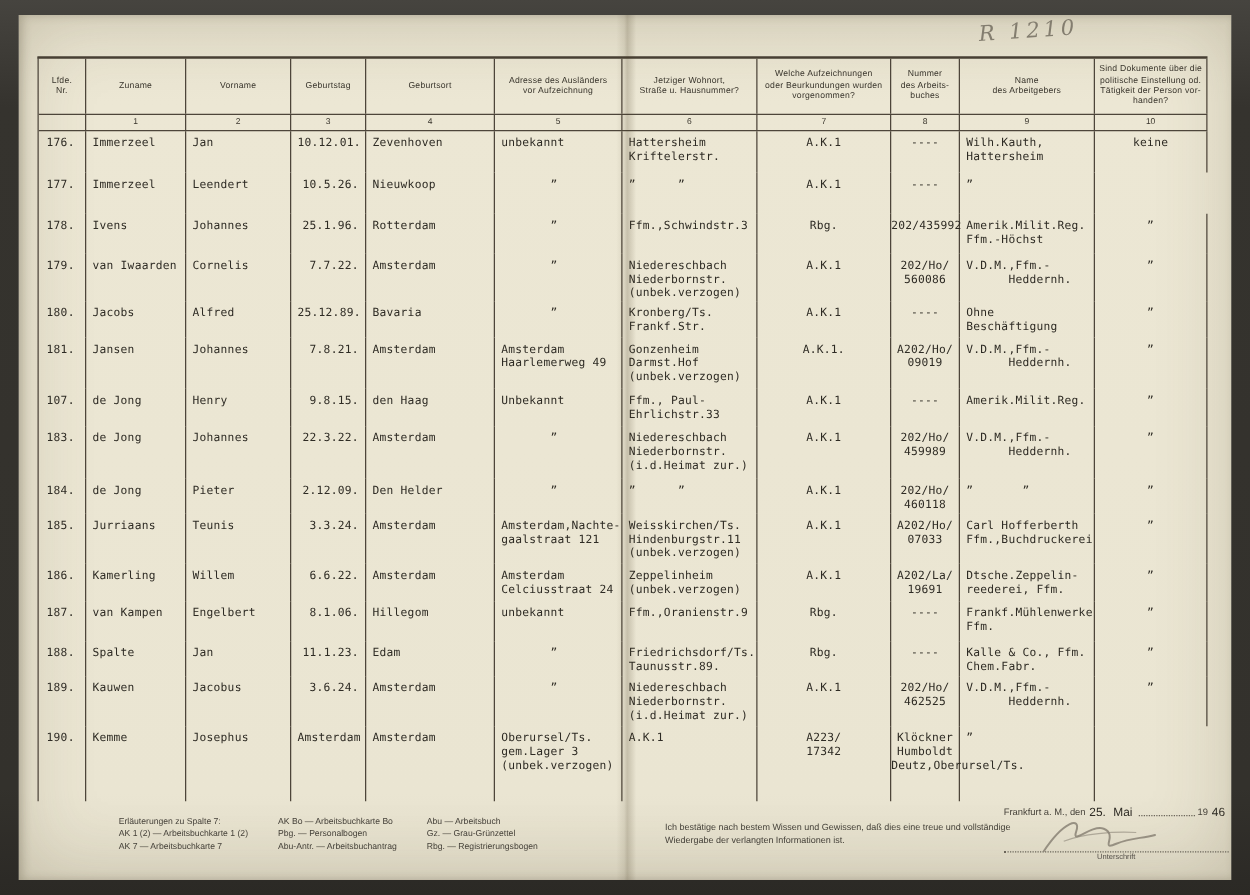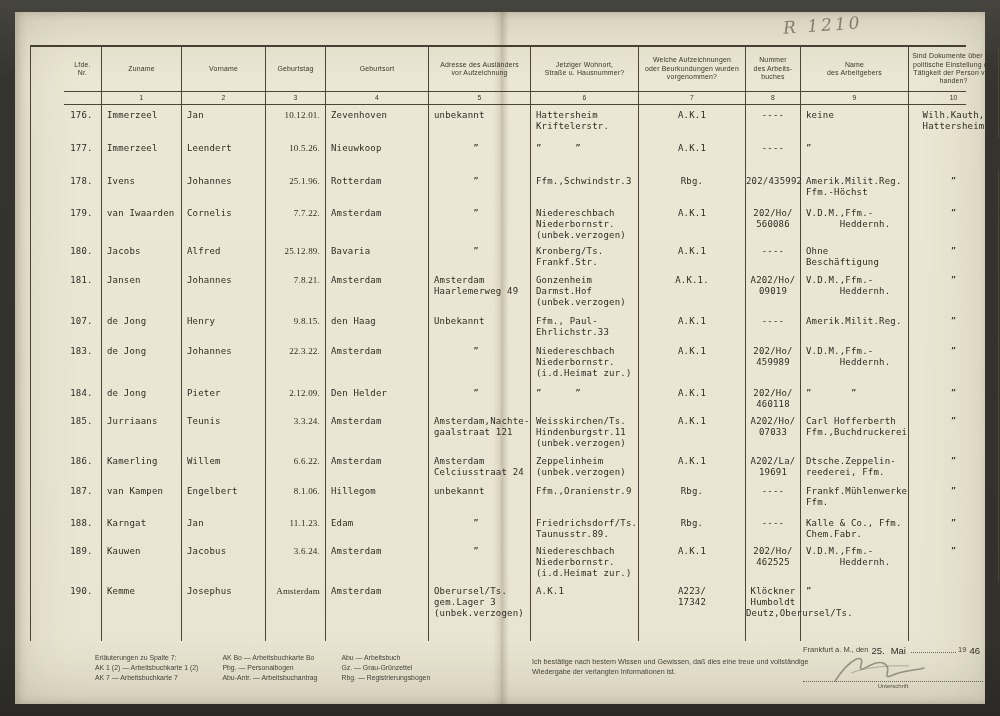--- a/index.html
+++ b/index.html
@@ -11,36 +11,36 @@
            background:linear-gradient(180deg,#e6e1ce 0%,#ece7d4 10%,#eae5d2 90%,#e2ddca 100%);
            box-shadow: inset 0 0 60px rgba(95,82,48,.22), inset 3px 0 8px rgba(60,50,30,.25); }
   .fold { position:absolute; left:478px; top:0; bottom:0; width:16px;
           background:linear-gradient(90deg, rgba(70,58,32,0) 0%, rgba(70,58,32,.10) 40%, rgba(70,58,32,.22) 55%, rgba(70,58,32,0) 100%); }
   .pencil-note { position:absolute; left:768px; top:3px; transform:rotate(-4deg);
                  font-family:"DejaVu Serif", serif; font-style:italic; font-size:17px;
                  letter-spacing:3px; color:#837d6f; }
 
   
   .rtable { position:absolute; left:15px; top:33px; width:936px;
-            border-top:2px solid #473f33; border-left:1px solid #4d453a;padding-left:33px; }
+            border-top:2px solid #473f33; border-left:1px solid #4d453a; }
   .cols { display:grid;
           grid-template-columns:38px 80px 84px 60px 103px 102px 108px 107px 55px 108px 90px; }
   .cols > div { border-right:1px solid #4d453a; }
   .thead { border-bottom:1px solid #4d453a; }
   .hcell { display:flex; align-items:center; justify-content:center; text-align:center;
            font-size:6.9px; line-height:8.4px; color:#39352c; padding:4px 2px;
            min-height:44px; white-space:pre-line; letter-spacing:.2px; }
   .tnums { border-bottom:1px solid #4d453a; }
   .ncell { text-align:center; font-size:6.8px; color:#39352c; padding:2px 0 3px; }
   .tbody .trow { border-bottom:none; }
   .trow > div { font-family:"DejaVu Sans Mono", monospace; font-size:9px; line-height:11px;
                 color:#2e2b24; padding:5px 2px 0 5px; white-space:pre-wrap;
                 overflow:visible; letter-spacing:.2px; }
   .trow > div:nth-child(1) { text-align:center; padding-left:0; }
-  .trow > div:nth-child(4) { text-align:right; padding-right:5px;font-family:Liberation Serif, serif; }
+  .trow > div:nth-child(4) { text-align:right; padding-right:5px; }
   .trow > div:nth-child(8),
   .trow > div:nth-child(9),
   .trow > div:nth-child(11) { text-align:center; padding-left:0; padding-right:0; }
   .tbody > .trow:nth-child(1){min-height:33px} .tbody > .trow:nth-child(2){min-height:33px}
   .tbody > .trow:nth-child(3){min-height:32px} .tbody > .trow:nth-child(4){min-height:38px}
   .tbody > .trow:nth-child(5){min-height:29px} .tbody > .trow:nth-child(6){min-height:41px}
   .tbody > .trow:nth-child(7){min-height:30px} .tbody > .trow:nth-child(8){min-height:42px}
   .tbody > .trow:nth-child(9){min-height:28px} .tbody > .trow:nth-child(10){min-height:40px}
   .tbody > .trow:nth-child(11){min-height:30px} .tbody > .trow:nth-child(12){min-height:32px}
   .tbody > .trow:nth-child(13){min-height:28px} .tbody > .trow:nth-child(14){min-height:40px}
@@ -115,23 +115,23 @@
           <div>176.</div>
           <div>Immerzeel</div>
           <div>Jan</div>
           <div>10.12.01.</div>
           <div>Zevenhoven</div>
           <div>unbekannt</div>
           <div>Hattersheim
 Kriftelerstr.</div>
           <div>A.K.1</div>
           <div>----</div>
-          <div>keine</div>
           <div>Wilh.Kauth,
 Hattersheim</div>
+          <div>keine</div>
         </div>
           <div class="trow cols">
           <div>177.</div>
           <div>Immerzeel</div>
           <div>Leendert</div>
           <div>10.5.26.</div>
           <div>Nieuwkoop</div>
           <div>       ”</div>
           <div>”      ”</div>
           <div>A.K.1</div>
@@ -290,21 +290,21 @@
           <div>unbekannt</div>
           <div>Ffm.,Oranienstr.9</div>
           <div>Rbg.</div>
           <div>----</div>
           <div>Frankf.Mühlenwerke
 Ffm.</div>
           <div>”</div>
         </div>
           <div class="trow cols">
           <div>188.</div>
-          <div>Karngat</div>
+          <div>Spalte</div>
           <div>Jan</div>
           <div>11.1.23.</div>
           <div>Edam</div>
           <div>       ”</div>
           <div>Friedrichsdorf/Ts.
 Taunusstr.89.</div>
           <div>Rbg.</div>
           <div>----</div>
           <div>Kalle &amp; Co., Ffm.
 Chem.Fabr.</div>

